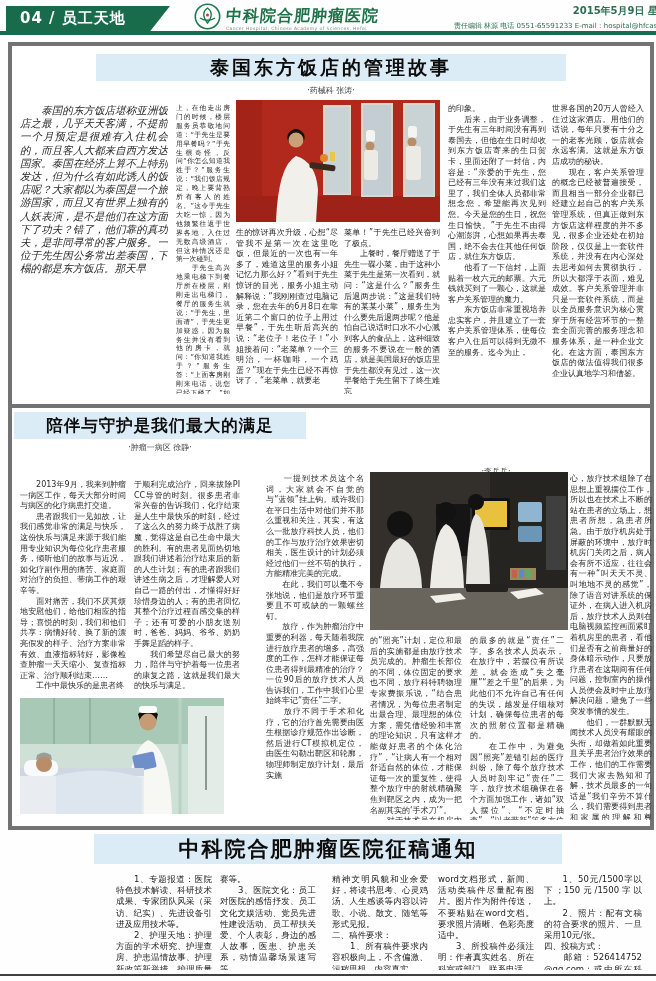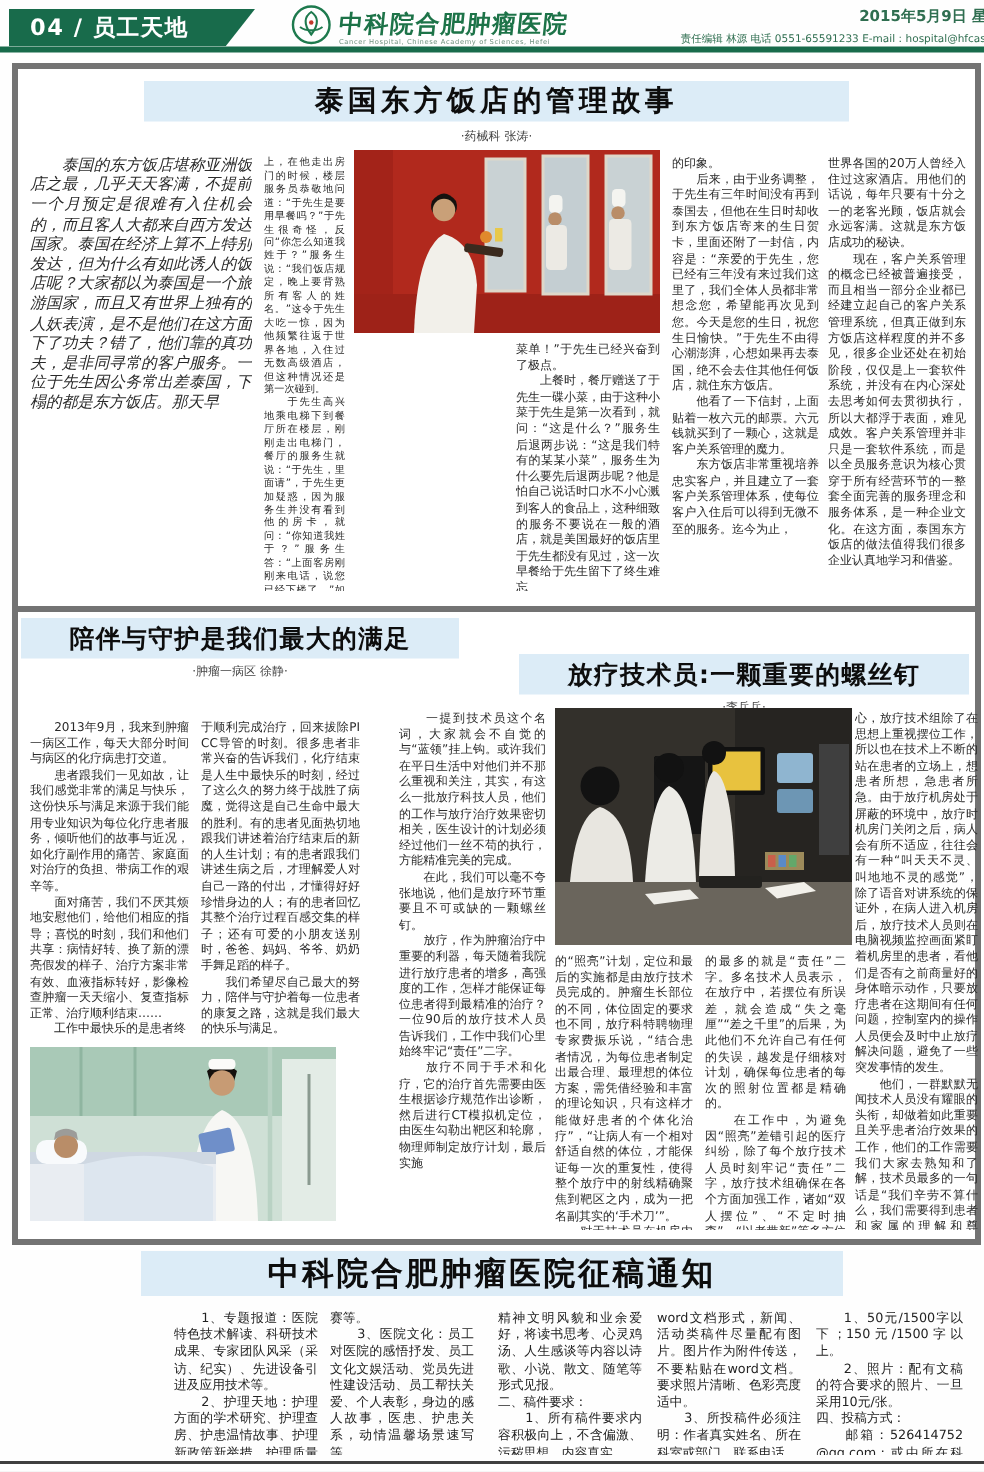--- a/index.html
+++ b/index.html
@@ -84,20 +84,21 @@
         <rect x="170" y="46" width="15" height="34" rx="3" fill="#eceae4"></rect>
         <path d="M52 34 q8 -10 16 0 q2 6 -2 9 l-12 0 q-4 -3 -2 -9 Z" fill="#15120f"></path>
         <circle cx="60" cy="40" r="7.5" fill="#c9a078"></circle>
         <path d="M40 122 Q42 66 60 56 Q80 62 82 90 L80 122 Z" fill="#f2f0ea"></path>
         <rect x="74" y="62" width="26" height="6" rx="2" fill="#3a2a1e" transform="rotate(8 74 62)"></rect>
         <circle cx="88" cy="58" r="4" fill="#e0892c"></circle>
         <rect x="94" y="52" width="5" height="9" fill="#e8c84a"></rect>
       </svg>
     </div>
 
+    <div class="col f-sm" style="left:224px;top:182px;width:102px;height:166px;">生的惊讶再次升级，心想“尽管我不是第一次在这里吃饭，但最近的一次也有一年多了，难道这里的服务小姐记忆力那么好？”看到于先生惊讶的目光，服务小姐主动解释说：“我刚刚查过电脑记录，您在去年的6月8日在靠近第二个窗口的位子上用过早餐”，于先生听后高兴的说：“老位子！老位子！”小姐接着问：“老菜单？一个三明治，一杯咖啡，一个鸡蛋？”现在于先生已经不再惊讶了，“老菜单，就要老</div>
     <div class="col f-sm" style="left:332px;top:182px;width:96px;height:166px;">菜单！”于先生已经兴奋到了极点。
 　　上餐时，餐厅赠送了于先生一碟小菜，由于这种小菜于先生是第一次看到，就问：“这是什么？”服务生后退两步说：“这是我们特有的某某小菜”，服务生为什么要先后退两步呢？他是怕自己说话时口水不小心溅到客人的食品上，这种细致的服务不要说在一般的酒店，就是美国最好的饭店里于先生都没有见过，这一次早餐给于先生留下了终生难忘</div>
     <div class="col f-sm" style="left:436px;top:58px;width:98px;height:290px;">的印象。
 　　后来，由于业务调整，于先生有三年时间没有再到泰国去，但他在生日时却收到东方饭店寄来的生日贺卡，里面还附了一封信，内容是：“亲爱的于先生，您已经有三年没有来过我们这里了，我们全体人员都非常想念您，希望能再次见到您。今天是您的生日，祝您生日愉快。”于先生不由得心潮澎湃，心想如果再去泰国，绝不会去住其他任何饭店，就住东方饭店。
 　　他看了一下信封，上面贴着一枚六元的邮票。六元钱就买到了一颗心，这就是客户关系管理的魔力。
 　　东方饭店非常重视培养忠实客户，并且建立了一套客户关系管理体系，使每位客户入住后可以得到无微不至的服务。迄今为止，</div>
     <div class="col f-sm" style="left:540px;top:58px;width:92px;height:290px;">世界各国的20万人曾经入住过这家酒店。用他们的话说，每年只要有十分之一的老客光顾，饭店就会永远客满。这就是东方饭店成功的秘诀。
 　　现在，客户关系管理的概念已经被普遍接受，而且相当一部分企业都已经建立起自己的客户关系管理系统，但真正做到东方饭店这样程度的并不多见，很多企业还处在初始阶段，仅仅是上一套软件系统，并没有在内心深处去思考如何去贯彻执行，所以大都浮于表面，难见成效。客户关系管理并非只是一套软件系统，而是以全员服务意识为核心贯穿于所有经营环节的一整套全面完善的服务理念和服务体系，是一种企业文化。在这方面，泰国东方饭店的做法值得我们很多企业认真地学习和借鉴。</div>
   </div>
 
@@ -129,21 +130,20 @@
         <rect x="112" y="58" width="22" height="16" rx="2" fill="#6f8fc9" transform="rotate(-12 112 58)"></rect>
         <rect x="0" y="76" width="124" height="40" fill="#e9edf2"></rect>
         <rect x="0" y="70" width="124" height="8" fill="#cfd8e2"></rect>
         <rect x="4" y="62" width="34" height="16" rx="7" fill="#f8fafc"></rect>
         <circle cx="24" cy="66" r="8" fill="#b98d68"></circle>
         <path d="M16 62 q8 -6 16 0 l-1 -5 q-7 -5 -14 0 Z" fill="#9c9c99"></path>
         <path d="M36 78 Q80 66 122 80 L122 116 L36 116 Z" fill="#dde6ef"></path>
       </svg>
     </div>
 
-    <div class="abs band" style="left:334px;top:28px;width:300px;height:27px;font-size:16.5px;font-weight:bold;letter-spacing:1px;line-height:27px;">放疗技术员:一颗重要的螺丝钉</div>
     <div class="abs byline" style="left:334px;top:58px;width:300px;">·李兵兵·</div>
 
     <div class="col f-sm" style="left:254px;top:66px;width:98px;height:346px;">　　一提到技术员这个名词，大家就会不自觉的与“蓝领”挂上钩。或许我们在平日生活中对他们并不那么重视和关注，其实，有这么一批放疗科技人员，他们的工作与放疗治疗效果密切相关，医生设计的计划必须经过他们一丝不苟的执行，方能精准完美的完成。
 　　在此，我们可以毫不夸张地说，他们是放疗环节重要且不可或缺的一颗螺丝钉。
 　　放疗，作为肿瘤治疗中重要的利器，每天随着我院进行放疗患者的增多，高强度的工作，怎样才能保证每位患者得到最精准的治疗？一位90后的放疗技术人员告诉我们，工作中我们心里始终牢记“责任”二字。
 　　放疗不同于手术和化疗，它的治疗首先需要由医生根据诊疗规范作出诊断，然后进行CT模拟机定位，由医生勾勒出靶区和轮廓，物理师制定放疗计划，最后实施</div>
 
     <div class="photo" style="left:358px;top:64px;width:198px;height:158px;">
       <svg width="198" height="158" viewBox="0 0 198 158">
         <rect width="198" height="158" fill="#33302b"></rect>

